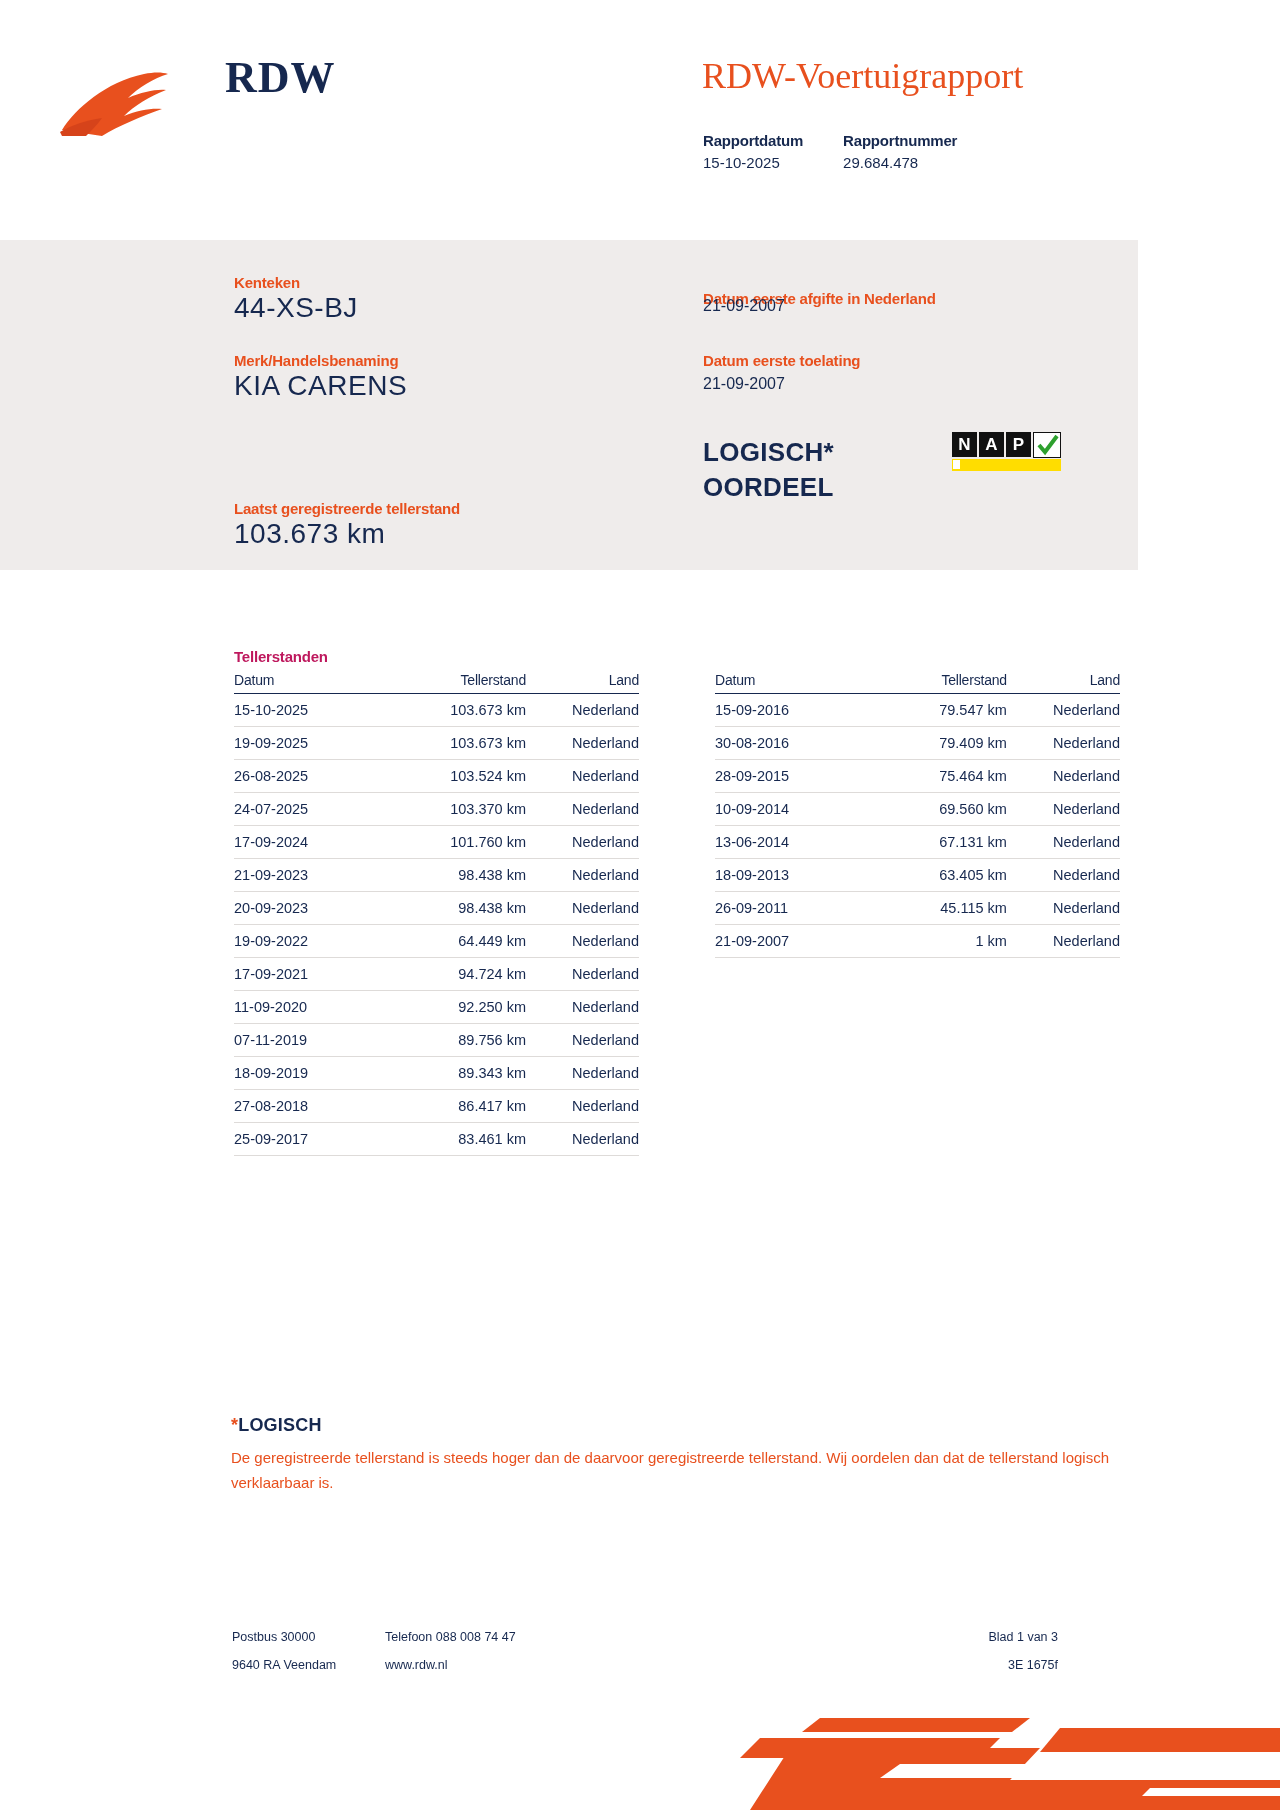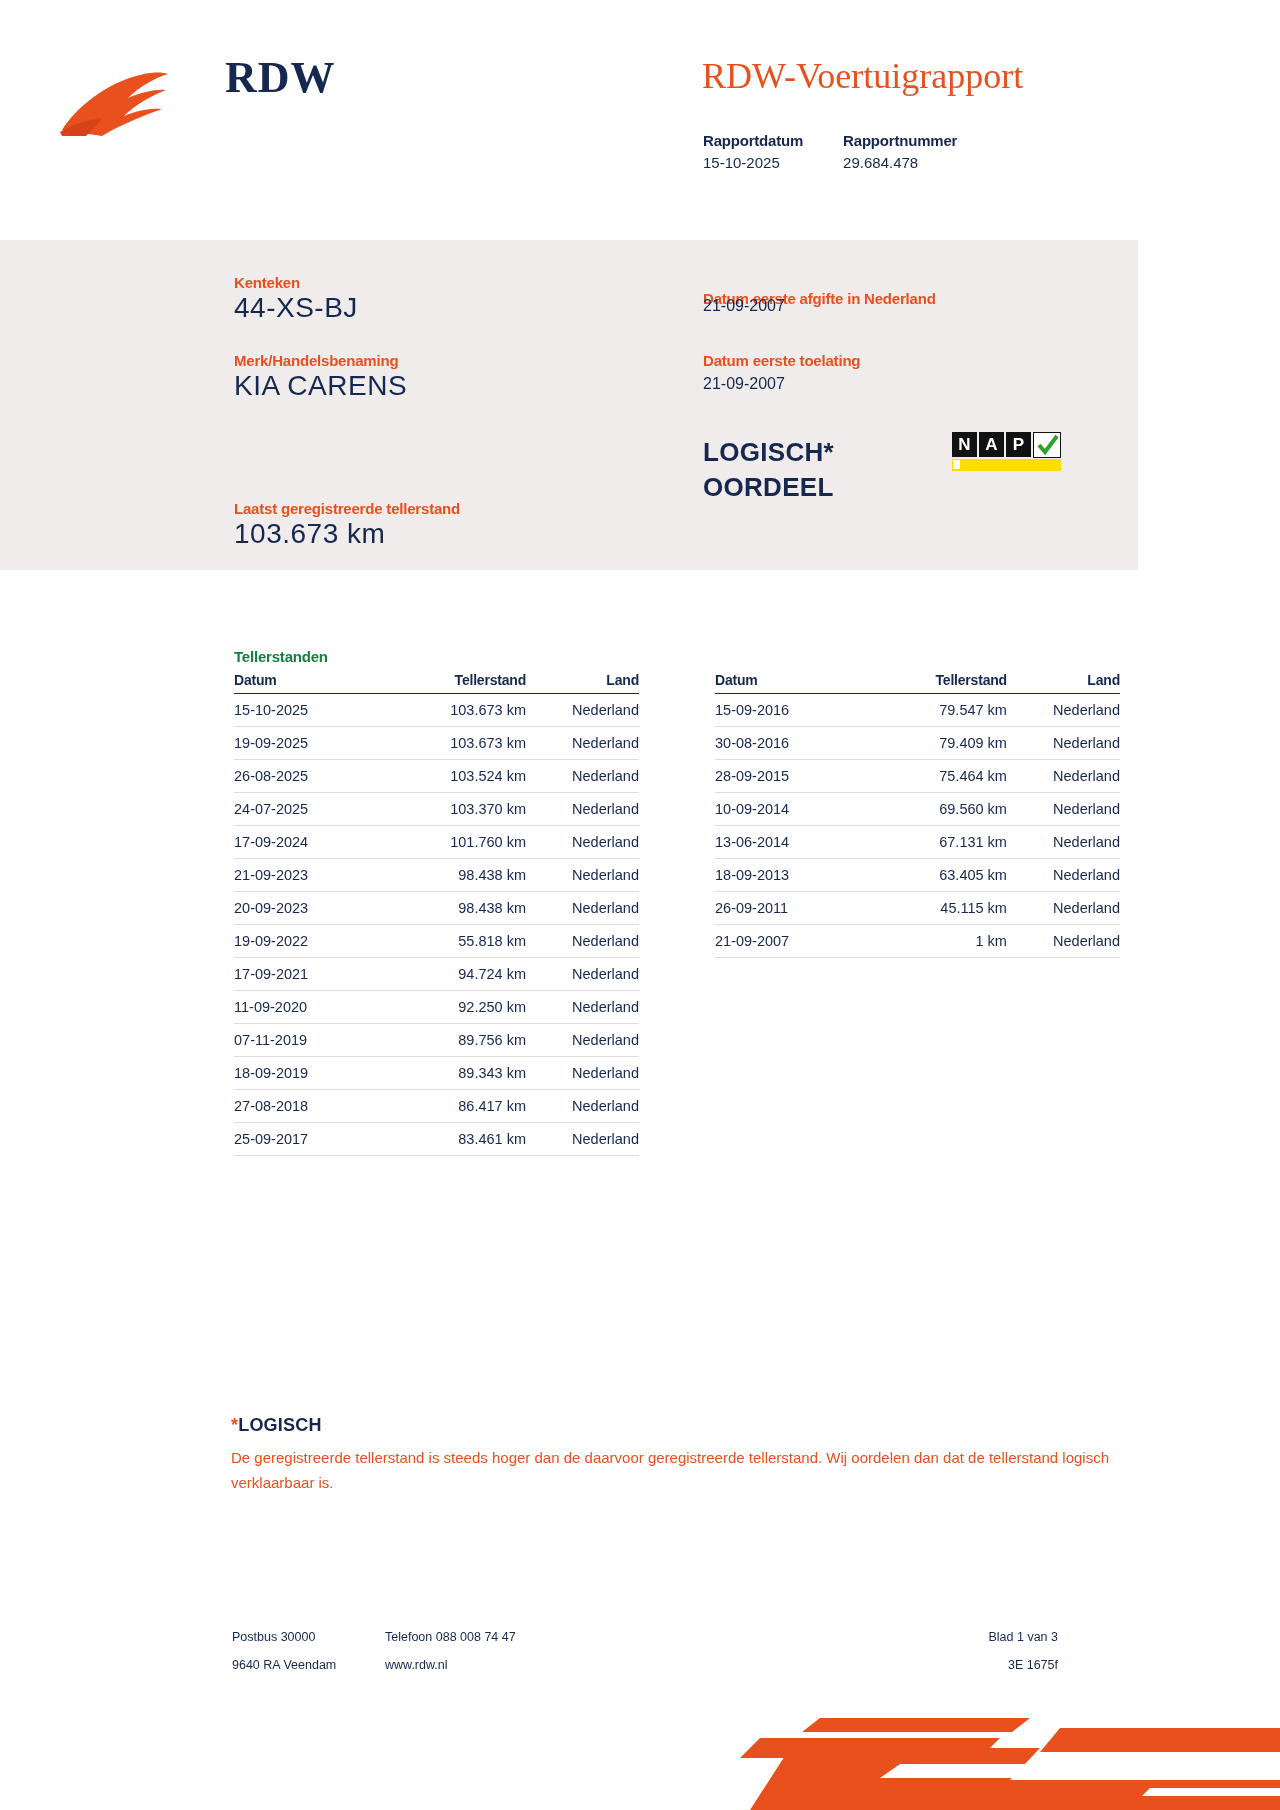--- a/index.html
+++ b/index.html
@@ -171,34 +171,34 @@
     background: #ffffff;
   }
 
   
   .tables { position: absolute; left: 0; top: 648px; width: 1280px; }
   .table-title {
     position: absolute;
     left: 234px; top: 0;
     font-size: 15px;
     font-weight: bold;
-    color: #15803d;
+    color: #be185d;
     letter-spacing: -0.2px;
   }
   table.meter {
     position: absolute;
     border-collapse: collapse;
     font-size: 14.5px;
     color: #16284f;
   }
   table.meter.left  { left: 234px; top: 22px; width: 405px; }
   table.meter.right { left: 715px; top: 22px; width: 405px; }
   table.meter th {
     font-size: 14px;
-    font-weight: bold;
+    font-weight: normal;
     letter-spacing: -0.2px;
     padding: 2px 0 5px 0;
     border-bottom: 1.5px solid #16284f;
     color: #16284f;
   }
   table.meter td {
     padding: 8px 0 8px 0;
     border-bottom: 1px solid #dedbd9;
     white-space: nowrap;
   }
@@ -360,21 +360,21 @@
             <td class="c-value">98.438 km</td>
             <td class="c-land">Nederland</td>
           </tr>
           <tr>
             <td class="c-date">20-09-2023</td>
             <td class="c-value">98.438 km</td>
             <td class="c-land">Nederland</td>
           </tr>
           <tr>
             <td class="c-date">19-09-2022</td>
-            <td class="c-value">55.818 km</td>
+            <td class="c-value">64.449 km</td>
             <td class="c-land">Nederland</td>
           </tr>
           <tr>
             <td class="c-date">17-09-2021</td>
             <td class="c-value">94.724 km</td>
             <td class="c-land">Nederland</td>
           </tr>
           <tr>
             <td class="c-date">11-09-2020</td>
             <td class="c-value">92.250 km</td>

